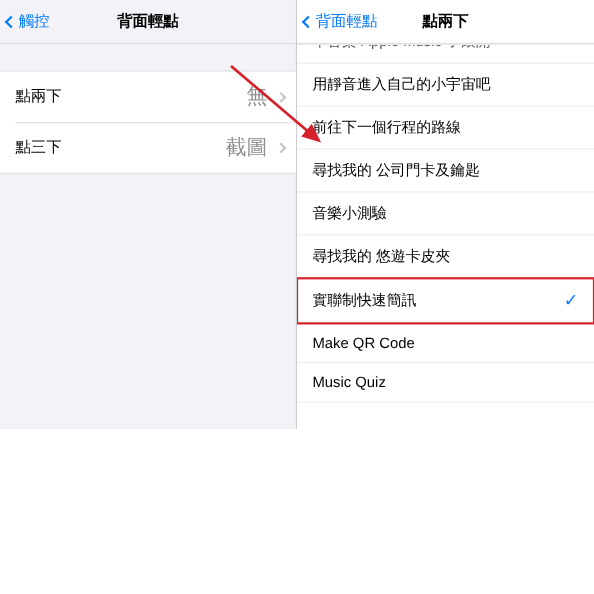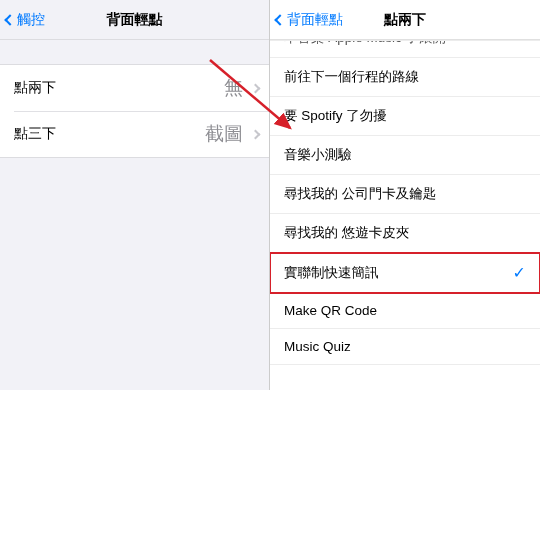--- a/index.html
+++ b/index.html
@@ -141,30 +141,30 @@
       <span class="chev"></span>
       <span>背面輕點</span>
     </div>
     <div class="title">點兩下</div>
   </div>
   <div class="list" id="right-list">
       <div class="row first" style="padding-top: 0px; height: 18px; overflow: hidden; align-items: flex-end; color: rgb(85, 85, 85);">
         <span>本音樂 Apple Music 了滾開</span>
       </div>
       <div class="row">
+        <span>用靜音進入自己的小宇宙吧</span>
+      </div>
+      <div class="row">
         <span>前往下一個行程的路線</span>
       </div>
       <div class="row">
-        <span>要 Spotify 了勿擾</span>
+        <span>尋找我的 公司門卡及鑰匙</span>
       </div>
       <div class="row">
         <span>音樂小測驗</span>
-      </div>
-      <div class="row">
-        <span>尋找我的 公司門卡及鑰匙</span>
       </div>
       <div class="row">
         <span>尋找我的 悠遊卡皮夾</span>
       </div>
       <div class="row highlighted">
         <span>實聯制快速簡訊</span>
         <span class="check">✓</span>
       </div>
       <div class="row">
         <span>Make QR Code</span>

